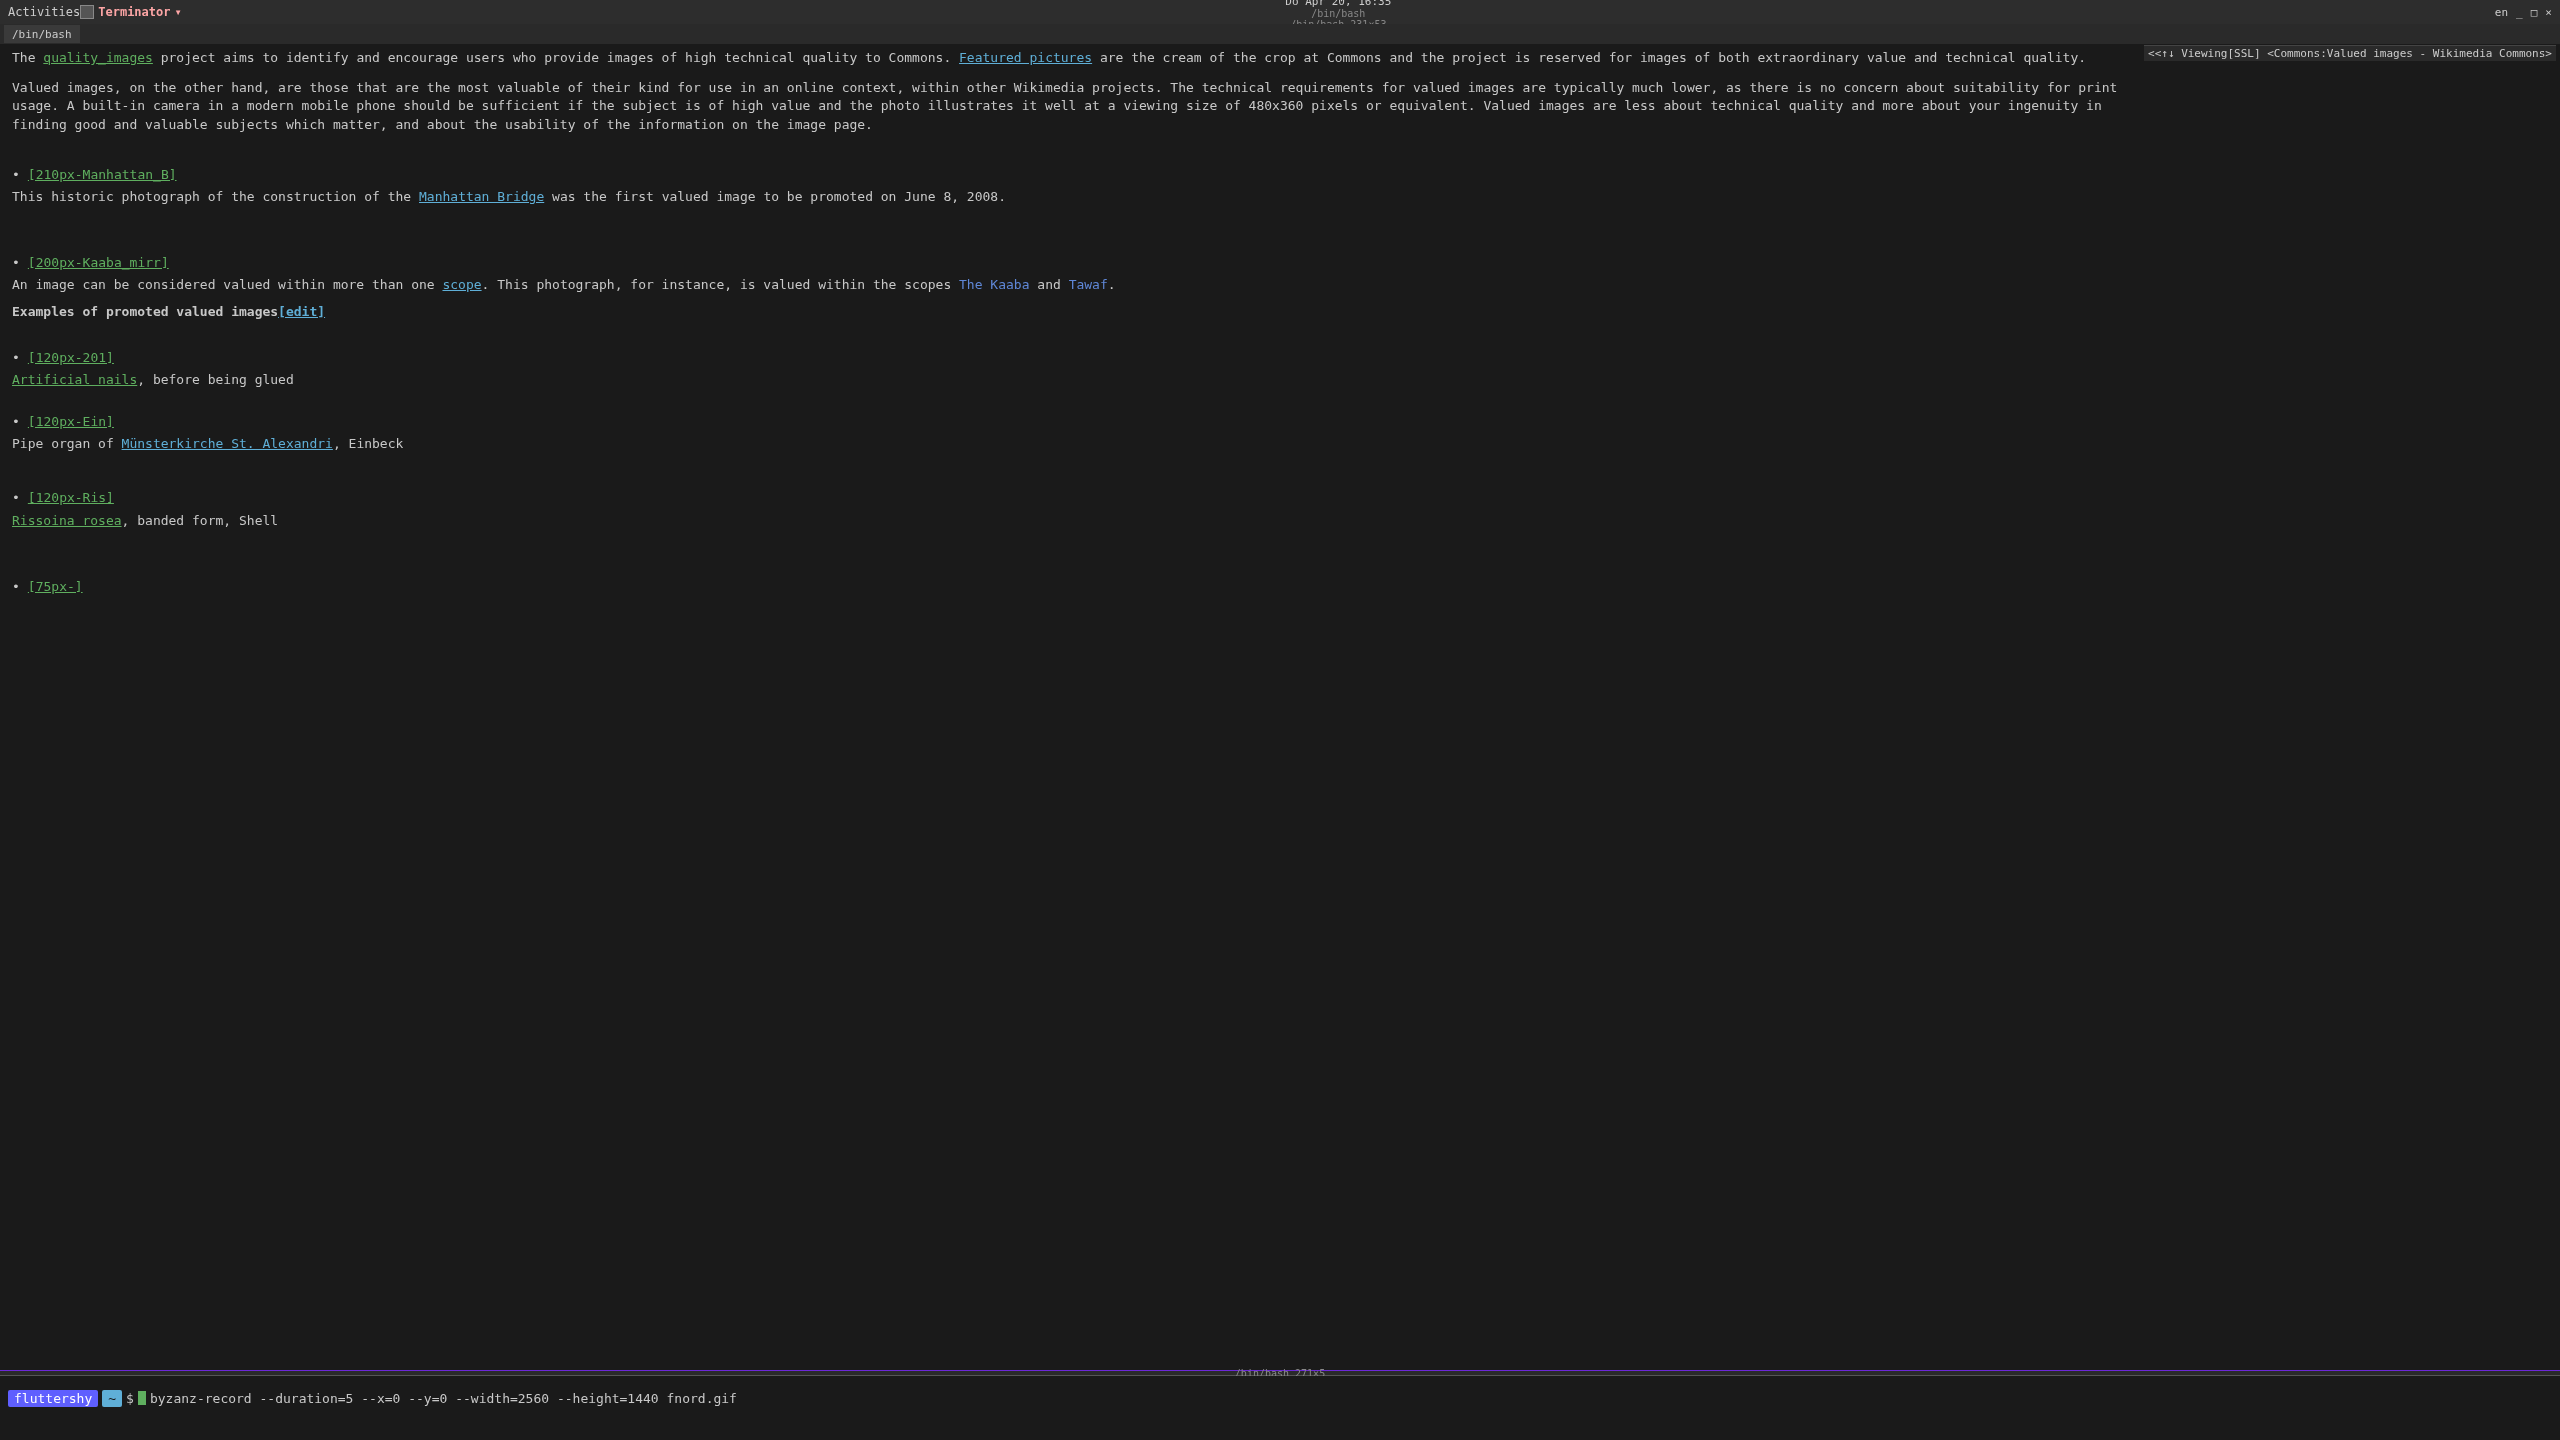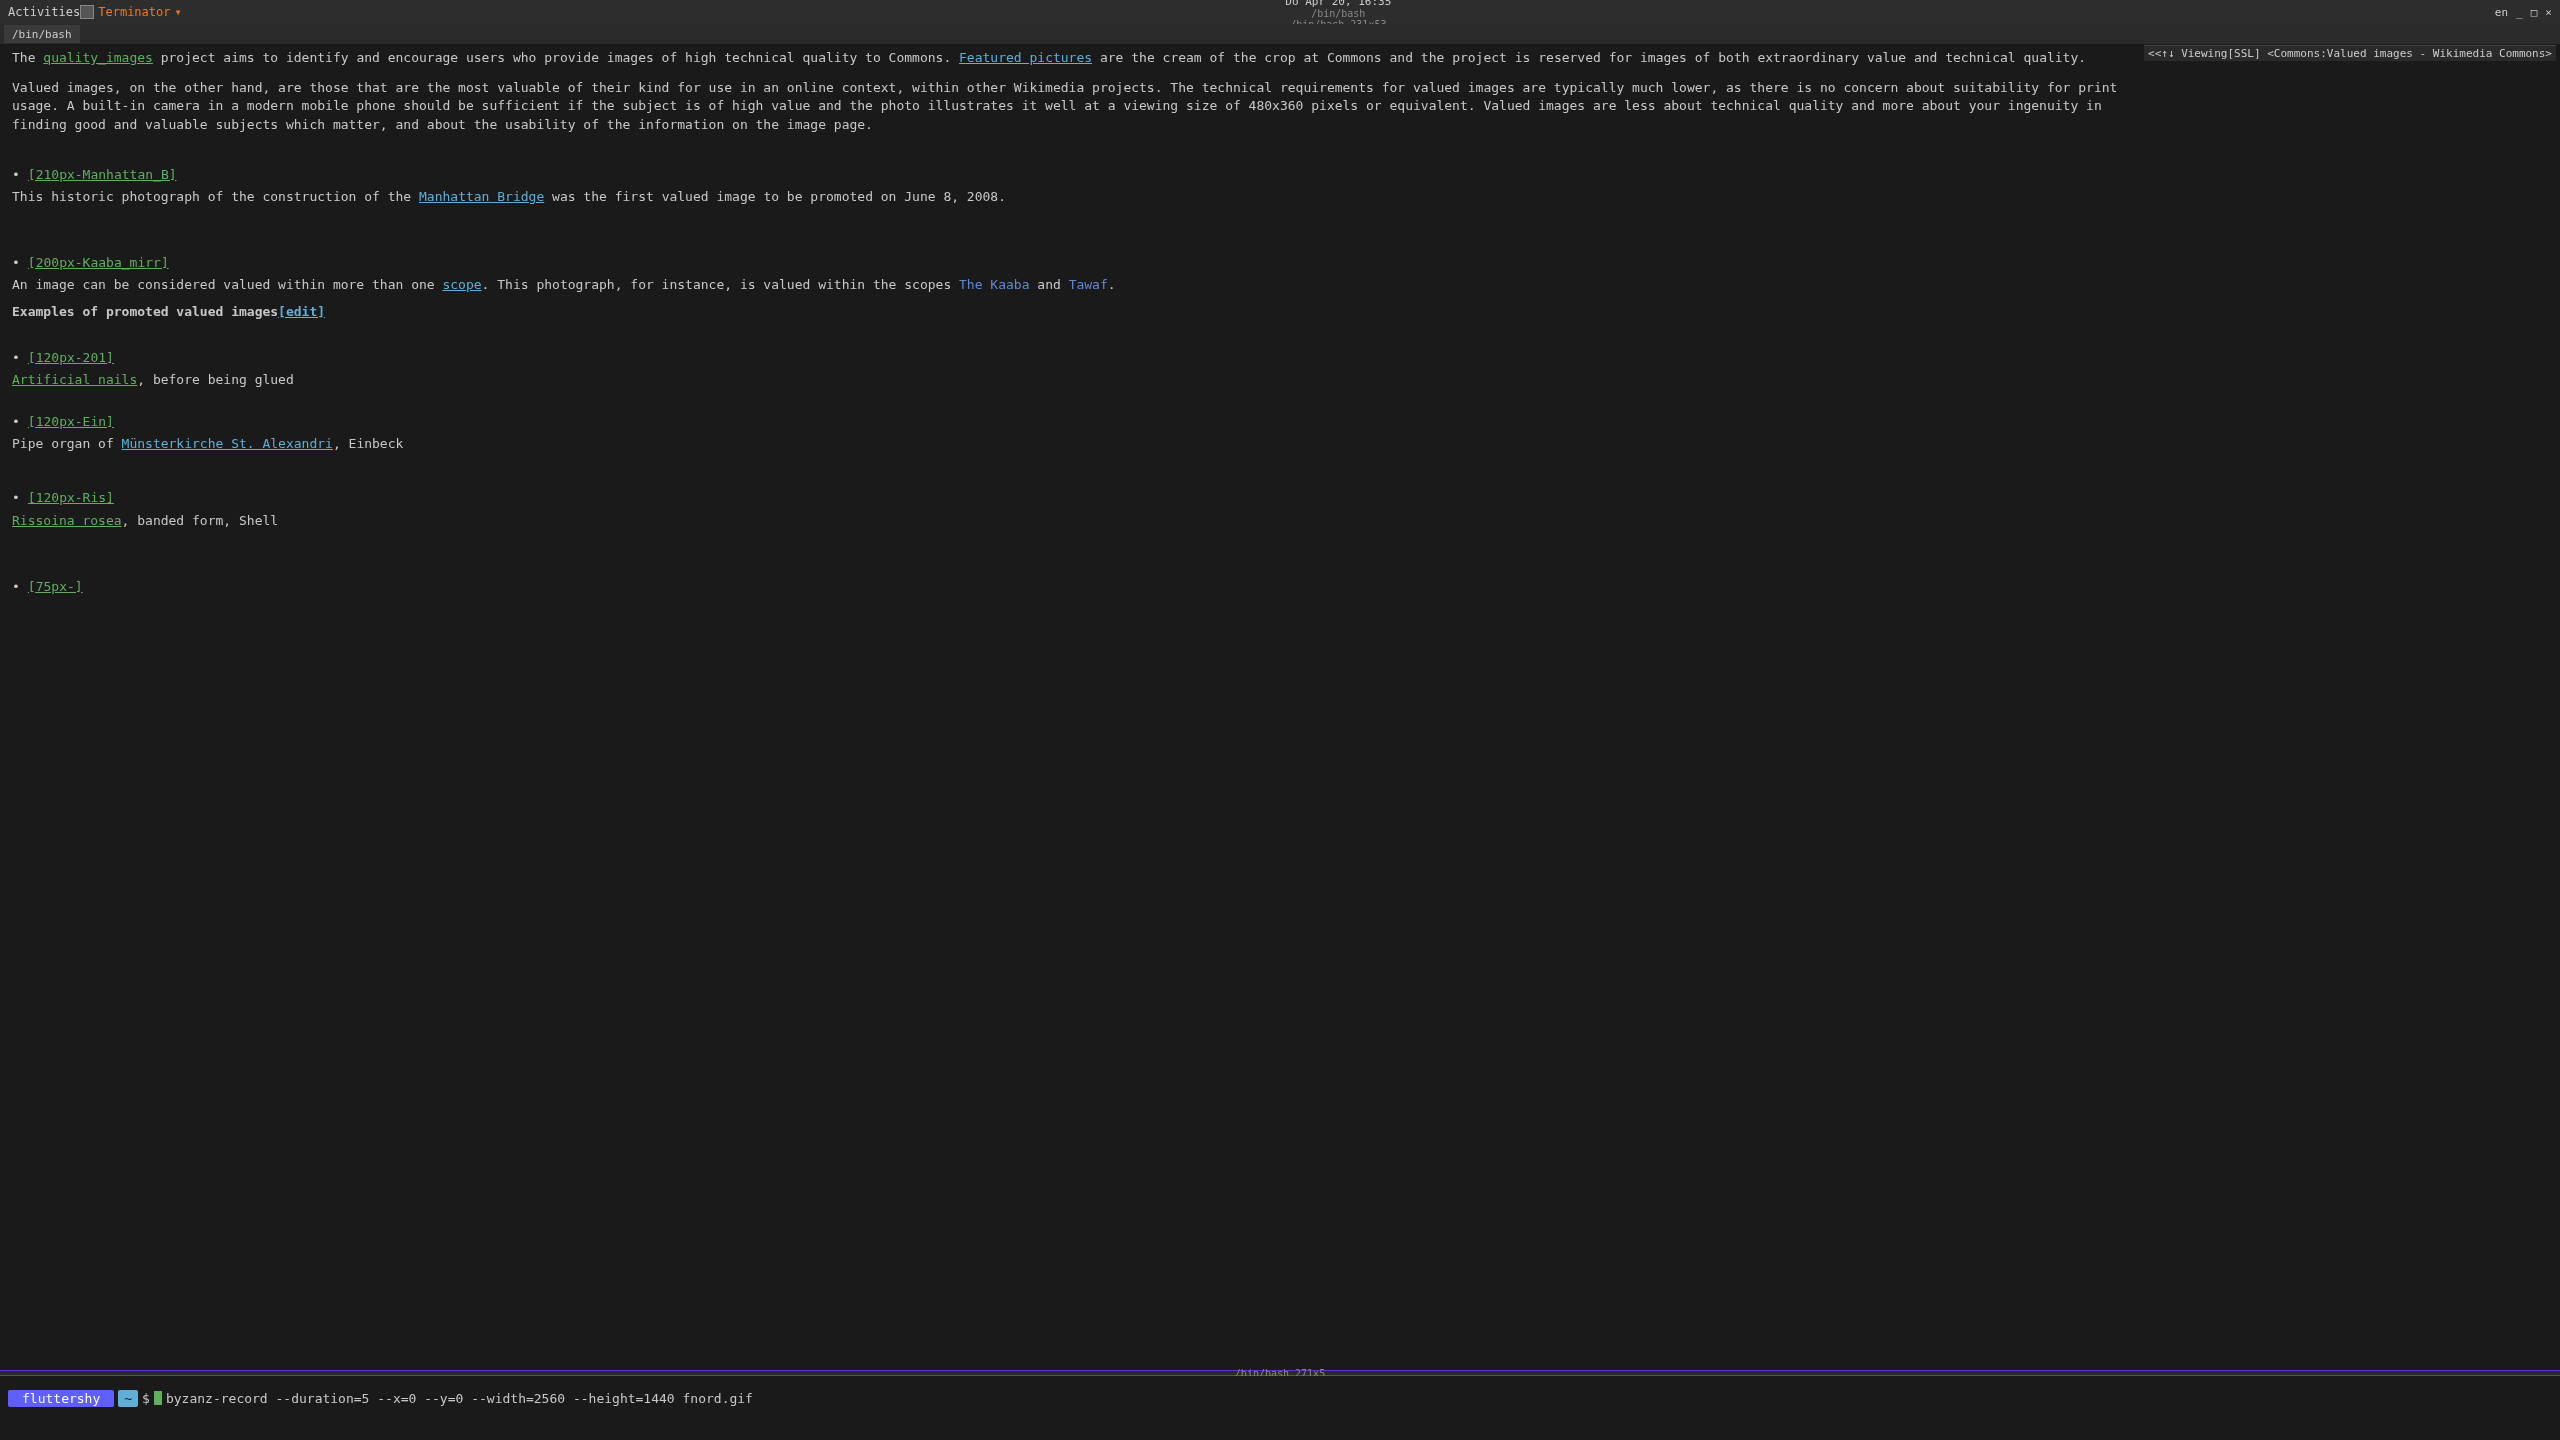--- a/index.html
+++ b/index.html
@@ -47,22 +47,23 @@
     .activities-btn {
       color: #ccc;
       font-size: 12px;
       cursor: pointer;
     }
     .terminator-btn {
       display: flex;
       align-items: center;
       gap: 4px;
       font-size: 12px;
-      color: #f97316;
+      color: #fca5a5;
       cursor: pointer;
+      font-weight: bold;
     }
     .terminal-icon {
       width: 14px;
       height: 14px;
       background: #555;
       border: 1px solid #888;
       display: inline-block;
     }
 
     
@@ -178,21 +179,21 @@
     }
     .prompt-line {
       display: flex;
       align-items: center;
       gap: 4px;
       font-size: 13px;
     }
     .prompt-user {
       background: #5f5fff;
       color: #fff;
-      padding: 1px 14px;
+      padding: 1px 6px;
       border-radius: 2px;
     }
     .prompt-path {
       background: #5fafd7;
       color: #1a1a1a;
       padding: 1px 6px;
       border-radius: 2px;
     }
     .prompt-dollar {
       color: #c8c8c8;

